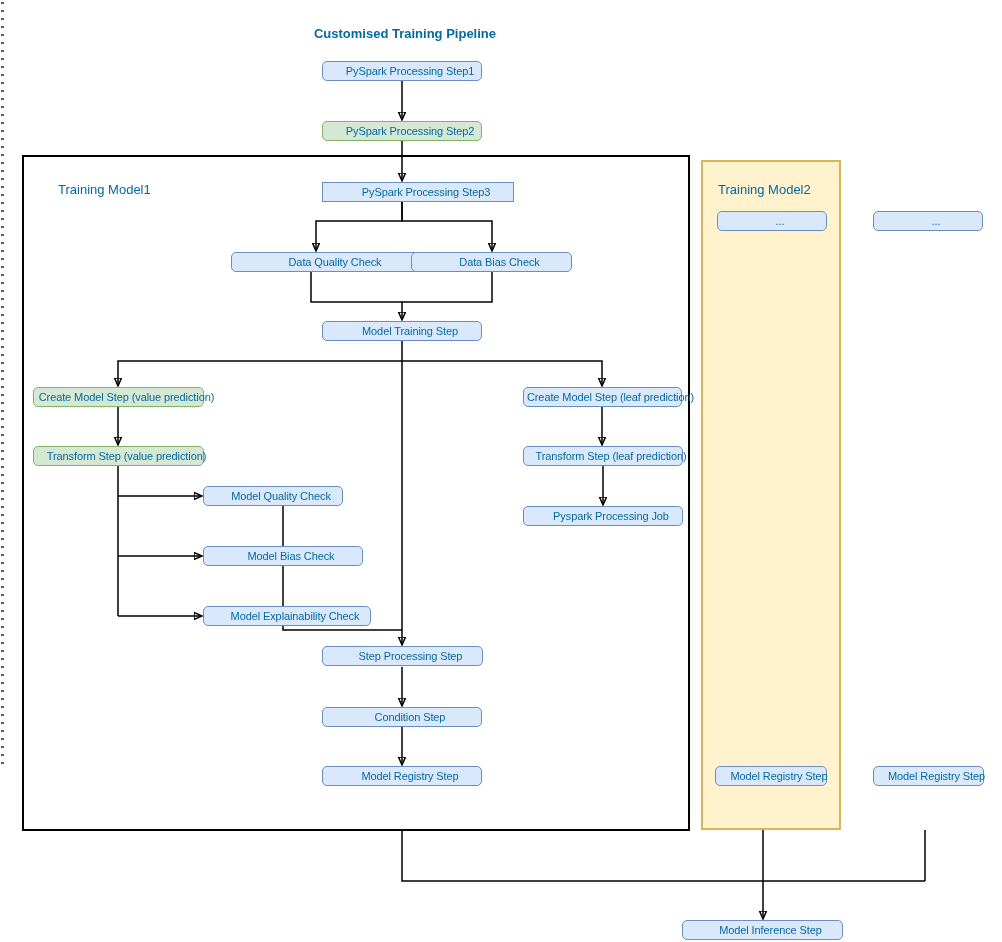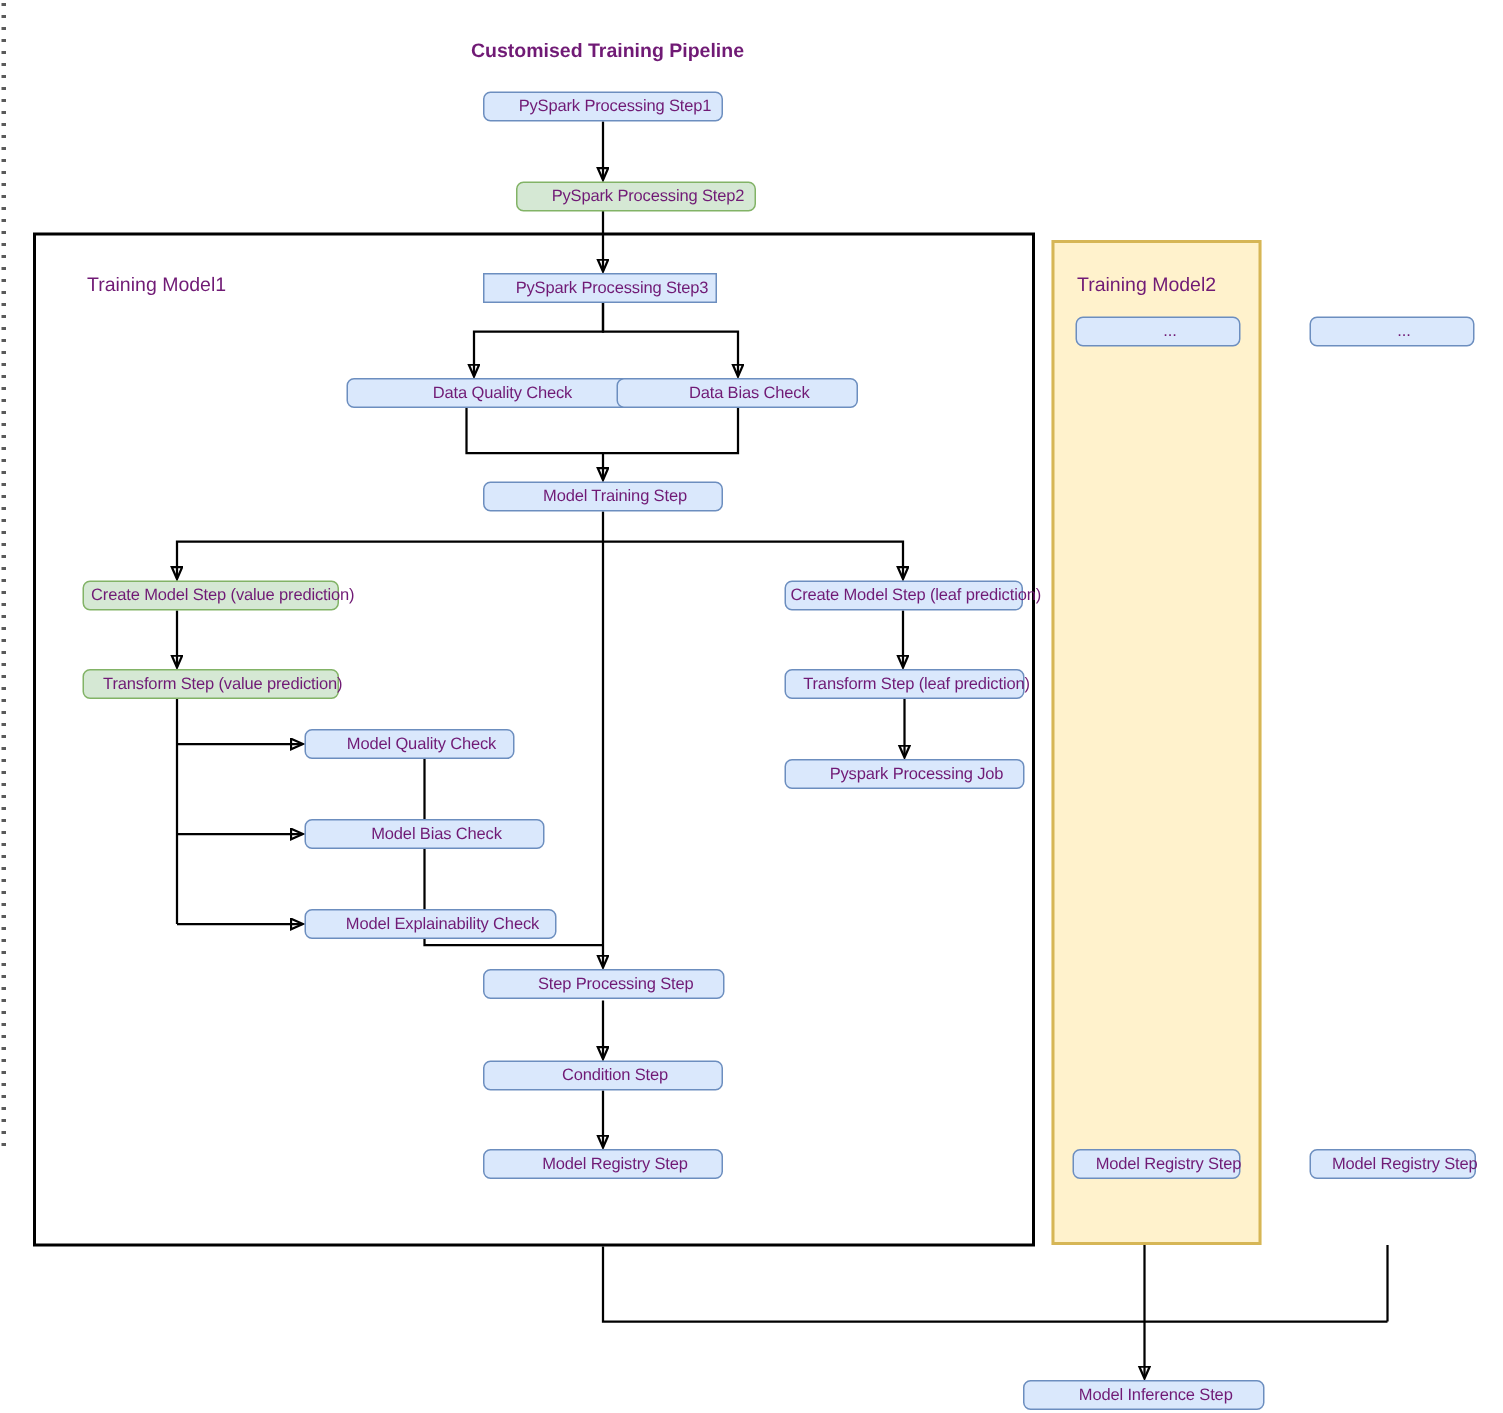--- a/index.html
+++ b/index.html
@@ -6,21 +6,21 @@
     --blue-fill:#dae8fc; --blue-stroke:#6c8ebf;
     --green-fill:#d5e8d4; --green-stroke:#82b366;
     --yellow-fill:#fff2cc; --yellow-stroke:#d6b656;
     --purple-fill:#e1d5e7; --purple-stroke:#9673a6;
     --line:#000000;
   }
   *{box-sizing:border-box;}
   html,body{margin:0;padding:0;background:#ffffff;}
   .canvas{
     position:relative;width:1002px;height:942px;background:#ffffff;
-    font-family:"Liberation Sans","DejaVu Sans",sans-serif;color:#701a75;
+    font-family:"Liberation Sans","DejaVu Sans",sans-serif;color:#0369a1;
     overflow:hidden;
   }
   .page-edge{
     position:absolute;left:1px;top:2px;width:3px;height:762px;
     background-image:repeating-linear-gradient(to bottom,#5a5a5a 0 2px,transparent 2px 8px);
   }
   .diagram-title{
     position:absolute;left:255px;top:26px;width:300px;height:16px;
     text-align:center;font-weight:bold;font-size:13px;line-height:16px;
   }
@@ -35,21 +35,21 @@
   .c3{left:853px;top:160px;width:147px;height:670px;border:2px solid var(--purple-stroke);background:var(--purple-fill);}
   .c3 .clabel{left:18px;top:20px;}
   svg.edges{position:absolute;left:0;top:0;pointer-events:none;}
   svg.edges path{fill:none;stroke:var(--line);stroke-width:1.5;}
   .node{
     position:absolute;height:20px;border-radius:5px;
     display:flex;align-items:center;justify-content:center;
     font-size:11px;letter-spacing:-0.1px;white-space:nowrap;
     border:1px solid var(--blue-stroke);background:var(--blue-fill);padding-left:16px;
   }
-  .node.green{border-color:var(--green-stroke);background:var(--green-fill);margin-left:22px;}
+  .node.green{border-color:var(--green-stroke);background:var(--green-fill);}
   .node.square{border-radius:0;}
 </style>
 </head>
 <body>
 
 <div class="canvas">
 
   <div class="page-edge"></div>
 
   <div class="diagram-title">Customised Training Pipeline</div>
@@ -92,21 +92,21 @@
     <path d="M925 830 L925 881"></path>
     <path d="M763 830 L763 918.5" marker-end="url(#arr)"></path>
   </svg>
 
   <div class="node" style="left:322px;top:61px;width:160px">
     <span>PySpark Processing Step1</span>
     </div>
   <div class="node green" style="left:322px;top:121px;width:160px">
     <span>PySpark Processing Step2</span>
     </div>
-  <div class="node square" style="left:322px;top:182px;width:156px">
+  <div class="node square" style="left:322px;top:182px;width:192px">
     <span>PySpark Processing Step3</span>
     </div>
   <div class="node" style="left:231px;top:252px;width:192px">
     <span>Data Quality Check</span>
     </div>
   <div class="node" style="left:411px;top:252px;width:161px">
     <span>Data Bias Check</span>
     </div>
   <div class="node" style="left:322px;top:321px;width:160px">
     <span>Model Training Step</span>

